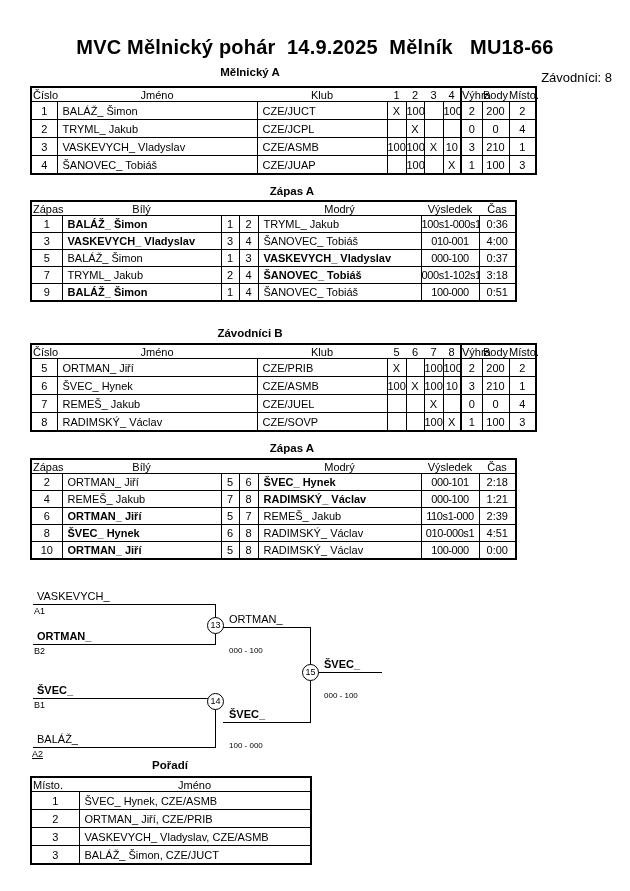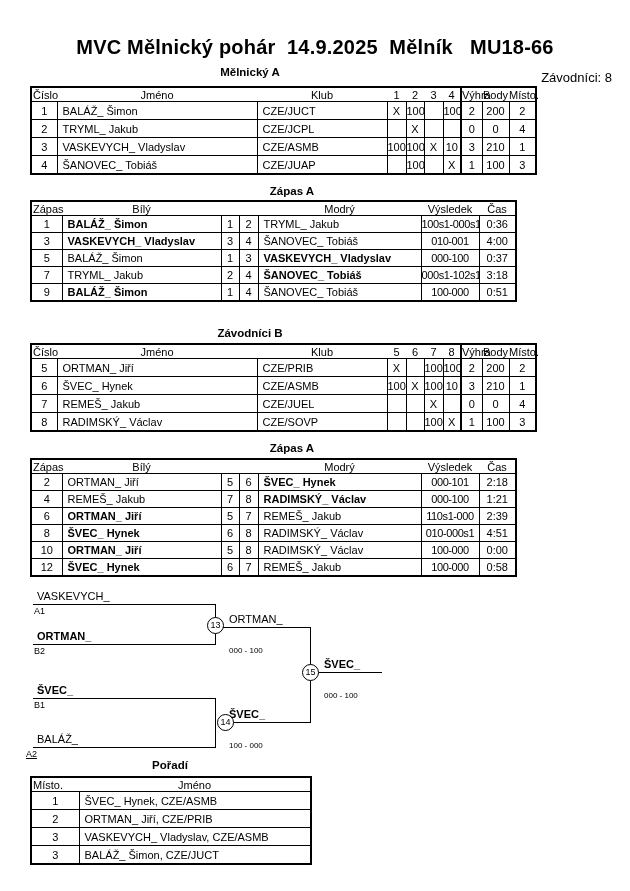--- a/index.html
+++ b/index.html
@@ -326,29 +326,20 @@
   </tr>
   <tr>
     <td class="c">10</td>
     <td class="nm bold">ORTMAN_ Jiří</td>
     <td class="c">5</td>
     <td class="c">8</td>
     <td class="nm">RADIMSKÝ_ Václav</td>
     <td class="res">100-000</td>
     <td class="c">0:00</td>
   </tr>
-  <tr>
-    <td class="c">12</td>
-    <td class="nm bold">ŠVEC_ Hynek</td>
-    <td class="c">6</td>
-    <td class="c">7</td>
-    <td class="nm">REMEŠ_ Jakub</td>
-    <td class="res">100-000</td>
-    <td class="c">0:58</td>
-  </tr>
 </tbody>
   </table>
 
 <div>
 
   <div class="bk-name" style="left:37px; top:590px;">VASKEVYCH_</div>
   <div class="hl" style="left:33px; top:604px; width:182px;"></div>
   <div class="bk-seed" style="left:34px; top:606px;">A1</div>
   <div class="bk-name bold" style="left:37px; top:630px;">ORTMAN_</div>
   <div class="hl" style="left:33px; top:644px; width:182px;"></div>
@@ -357,23 +348,23 @@
   <div class="bk-circle" style="left:207px; top:617px;">13</div>
   <div class="bk-name" style="left:229px; top:613px;">ORTMAN_</div>
   <div class="hl" style="left:223px; top:627px; width:87px;"></div>
   <div class="bk-score" style="left:229px; top:630px;">000 - 100</div>
 
   <div class="bk-name bold" style="left:37px; top:684px;">ŠVEC_</div>
   <div class="hl" style="left:33px; top:698px; width:182px;"></div>
   <div class="bk-seed" style="left:34px; top:700px;">B1</div>
   <div class="bk-name" style="left:37px; top:733px;">BALÁŽ_</div>
   <div class="hl" style="left:33px; top:747px; width:182px;"></div>
-  <div class="bk-seed" style="left:26px; top:749px;text-decoration:underline;">A2</div>
+  <div class="bk-seed" style="left:32px; top:749px;text-decoration:underline;">A2</div>
   <div class="vl" style="left:215px; top:698px; height:50px;"></div>
-  <div class="bk-circle" style="left:207px; top:714px;margin-left:10px;">14</div>
+  <div class="bk-circle" style="left:207px; top:693px;">14</div>
   <div class="bk-name bold" style="left:229px; top:708px;">ŠVEC_</div>
   <div class="hl" style="left:223px; top:722px; width:87px;"></div>
   <div class="bk-score" style="left:229px; top:725px;">100 - 000</div>
 
   <div class="vl" style="left:310px; top:627px; height:96px;"></div>
   <div class="bk-circle" style="left:302px; top:664px;">15</div>
   <div class="bk-name bold" style="left:324px; top:658px;">ŠVEC_</div>
   <div class="hl" style="left:318px; top:672px; width:64px;"></div>
   <div class="bk-score" style="left:324px; top:675px;">000 - 100</div>
 </div>

